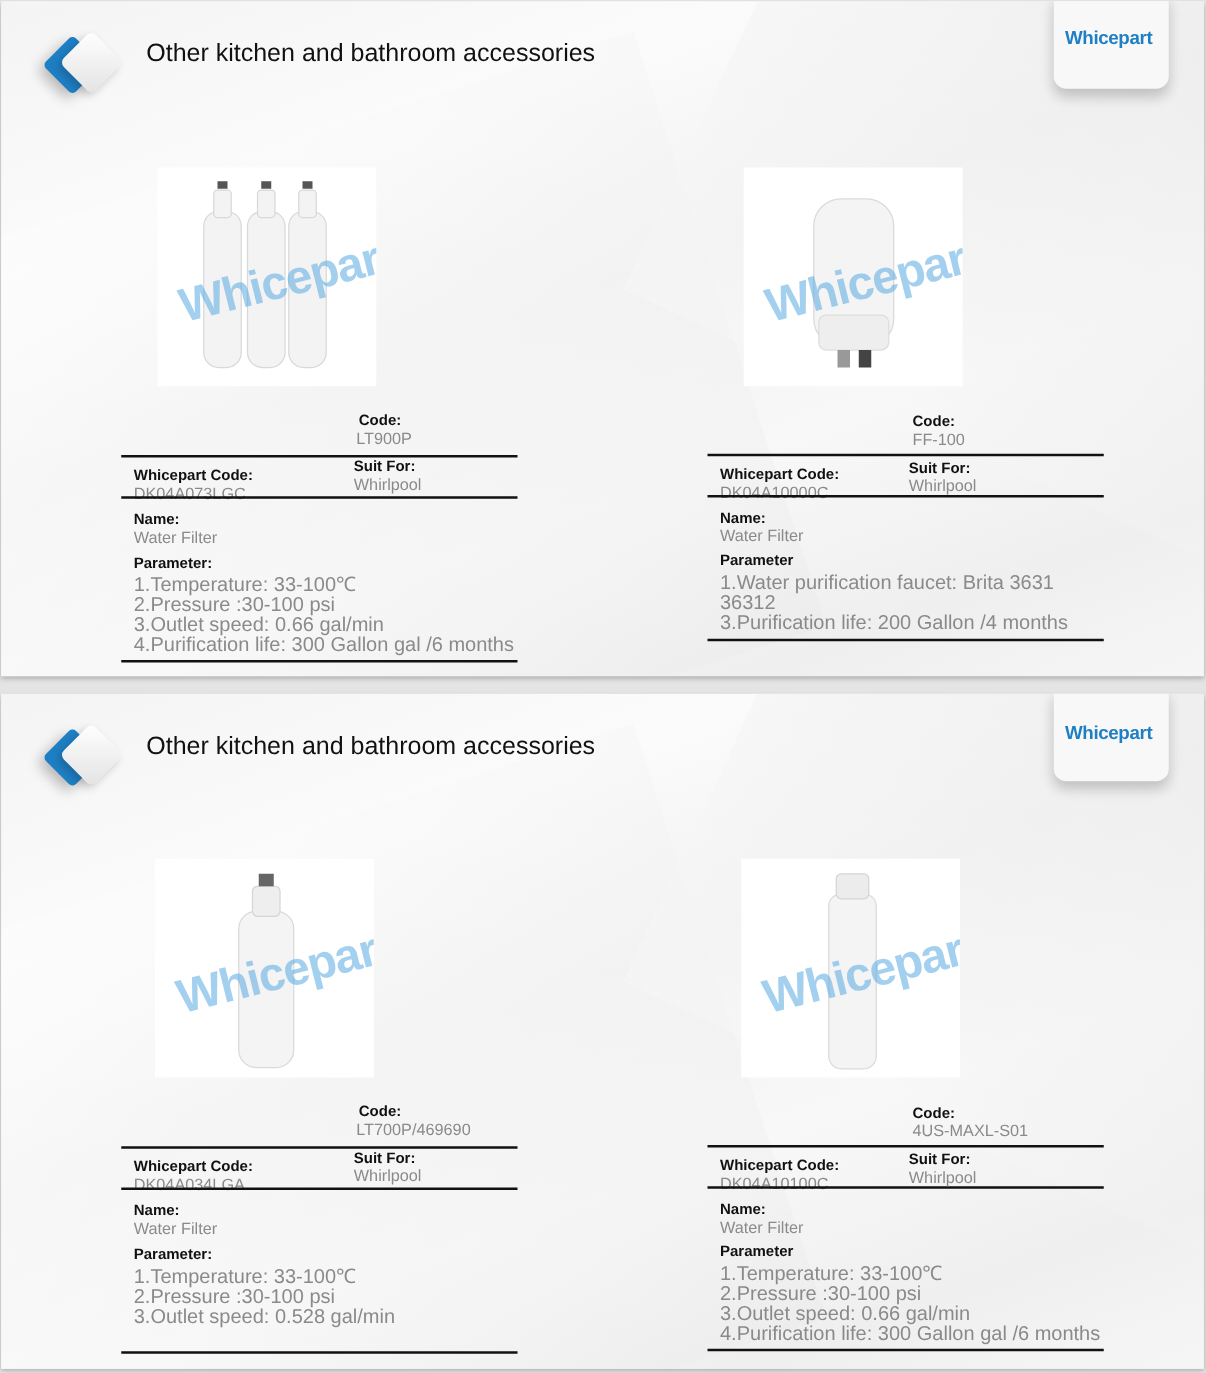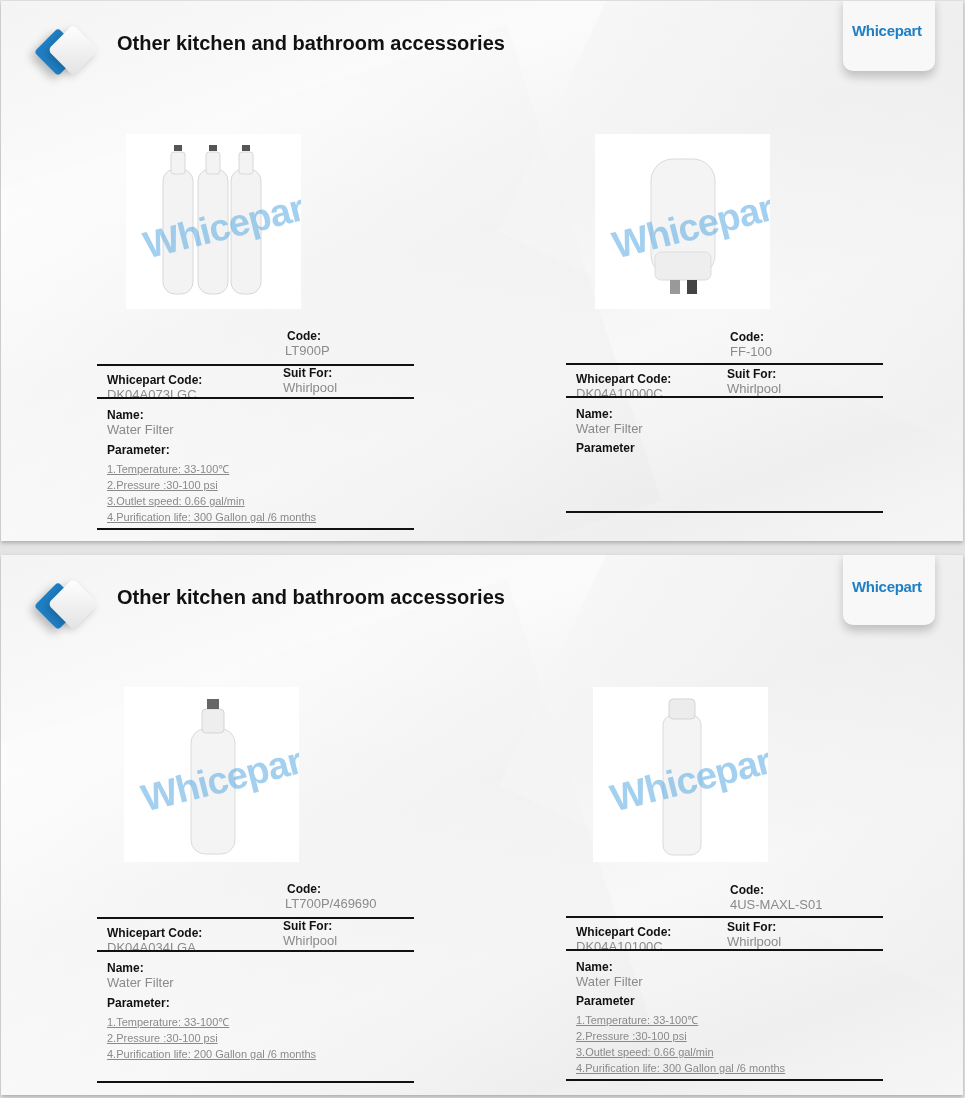--- a/index.html
+++ b/index.html
@@ -31,21 +31,21 @@
     position:absolute; left:8px; top:10px; width:34px; height:34px;
     background:#1f7fc4; transform:rotate(45deg); border-radius:4px;
     box-shadow:0 6px 10px rgba(0,0,0,0.25);
   }
   .corner-icon .white {
     position:absolute; left:22px; top:7px; width:36px; height:36px;
     background:linear-gradient(135deg,#ffffff,#e3e3e3); transform:rotate(45deg); border-radius:5px;
     box-shadow:0 4px 8px rgba(0,0,0,0.2);
   }
   .slide-title {
-    position:absolute; left:116px; top:31px; font-size:20px; font-weight:bold; color:#111; z-index:2;
+    position:absolute; left:116px; top:31px; font-size:20px; font-weight:normal; color:#111; z-index:2;
   }
   .logo-card {
     position:absolute; right:28px; top:-4px; width:92px; height:74px; background:#f8f8f8;
     border-radius:0 0 10px 10px; box-shadow:0 6px 10px rgba(0,0,0,0.2); z-index:2;
   }
   .logo-card .logo-text {
     position:absolute; left:9px; top:25px; font-size:15px; font-weight:bold; color:#1f7fc4; letter-spacing:-0.3px;
   }
   .product-img {
     position:absolute; width:175px; height:175px; background:#fff; z-index:2; overflow:hidden;
@@ -54,21 +54,21 @@
   .watermark {
     position:absolute; left:16px; top:70px; font-size:38px; font-weight:bold; color:rgba(90,170,225,0.55);
     transform:rotate(-14deg); letter-spacing:-1px; white-space:nowrap;
   }
   .spec { position:absolute; width:317px; z-index:2; }
   .spec .row { position:relative; border-bottom:2px solid #111; }
   .spec .label { font-size:12px; font-weight:bold; color:#111; line-height:15px; }
   .spec .value { font-size:13px; color:#8a8a8a; line-height:14px; }
   .spec .col { position:absolute; top:0; }
   .spec .left { padding-left:10px;margin-top:42px; }
-  .spec .param-line { font-size:11px; color:#8a8a8a; line-height:16px; padding-left:10px;text-decoration:underline; }
+  .spec .param-line { font-size:16px; color:#8a8a8a; line-height:16px; padding-left:10px; }
 </style>
 </head>
 <body>
 
 <div class="slide" id="slide-1">
   <div class="corner-icon">
     <div class="blue"></div>
       <div class="white"></div>
   </div>
   <div class="slide-title">Other kitchen and bathroom accessories</div>
@@ -151,20 +151,22 @@
         <div class="label">Name:</div>
         <div class="value">Water Filter</div>
       </div>
       <div class="col" style="left:161px;top:2px;">
         <div class="label">Suit For:</div>
         <div class="value">Whirlpool</div>
       </div>
     </div>
     <div class="row" style="height:71px;">
       <div class="label left" style="padding-top:1px;padding-bottom:3px;">Parameter</div>
+      <div class="param-line">1.Water purification faucet: Brita 3631 36312</div>
+      <div class="param-line">3.Purification life: 200 Gallon /4 months</div>
     </div>
   </div>
 </div>
 
 <div class="slide" id="slide-2">
   <div class="corner-icon">
     <div class="blue"></div>
       <div class="white"></div>
   </div>
   <div class="slide-title">Other kitchen and bathroom accessories</div>
@@ -199,21 +201,21 @@
       </div>
       <div class="col" style="left:186px;">
         <div class="label">Suit For:</div>
         <div class="value">Whirlpool</div>
       </div>
     </div>
     <div class="row" style="height:87px;">
       <div class="label left" style="padding-top:2px;padding-bottom:3px;">Parameter:</div>
       <div class="param-line">1.Temperature: 33-100℃</div>
       <div class="param-line">2.Pressure :30-100 psi</div>
-      <div class="param-line">4.Purification life: 200 Gallon gal /6 months</div>
+      <div class="param-line">3.Outlet speed: 0.528 gal/min</div>
     </div>
   </div>
 
   <div class="product-img" style="left:592px;top:132px;">
     <svg width="175" height="175">
       <rect x="70" y="28" width="38" height="140" rx="10" fill="#f4f4f4" stroke="#dadada"></rect>
       <rect x="76" y="12" width="26" height="20" rx="4" fill="#ececec" stroke="#d5d5d5"></rect>
     </svg>
     <div class="watermark">Whicepart</div>
   </div>

